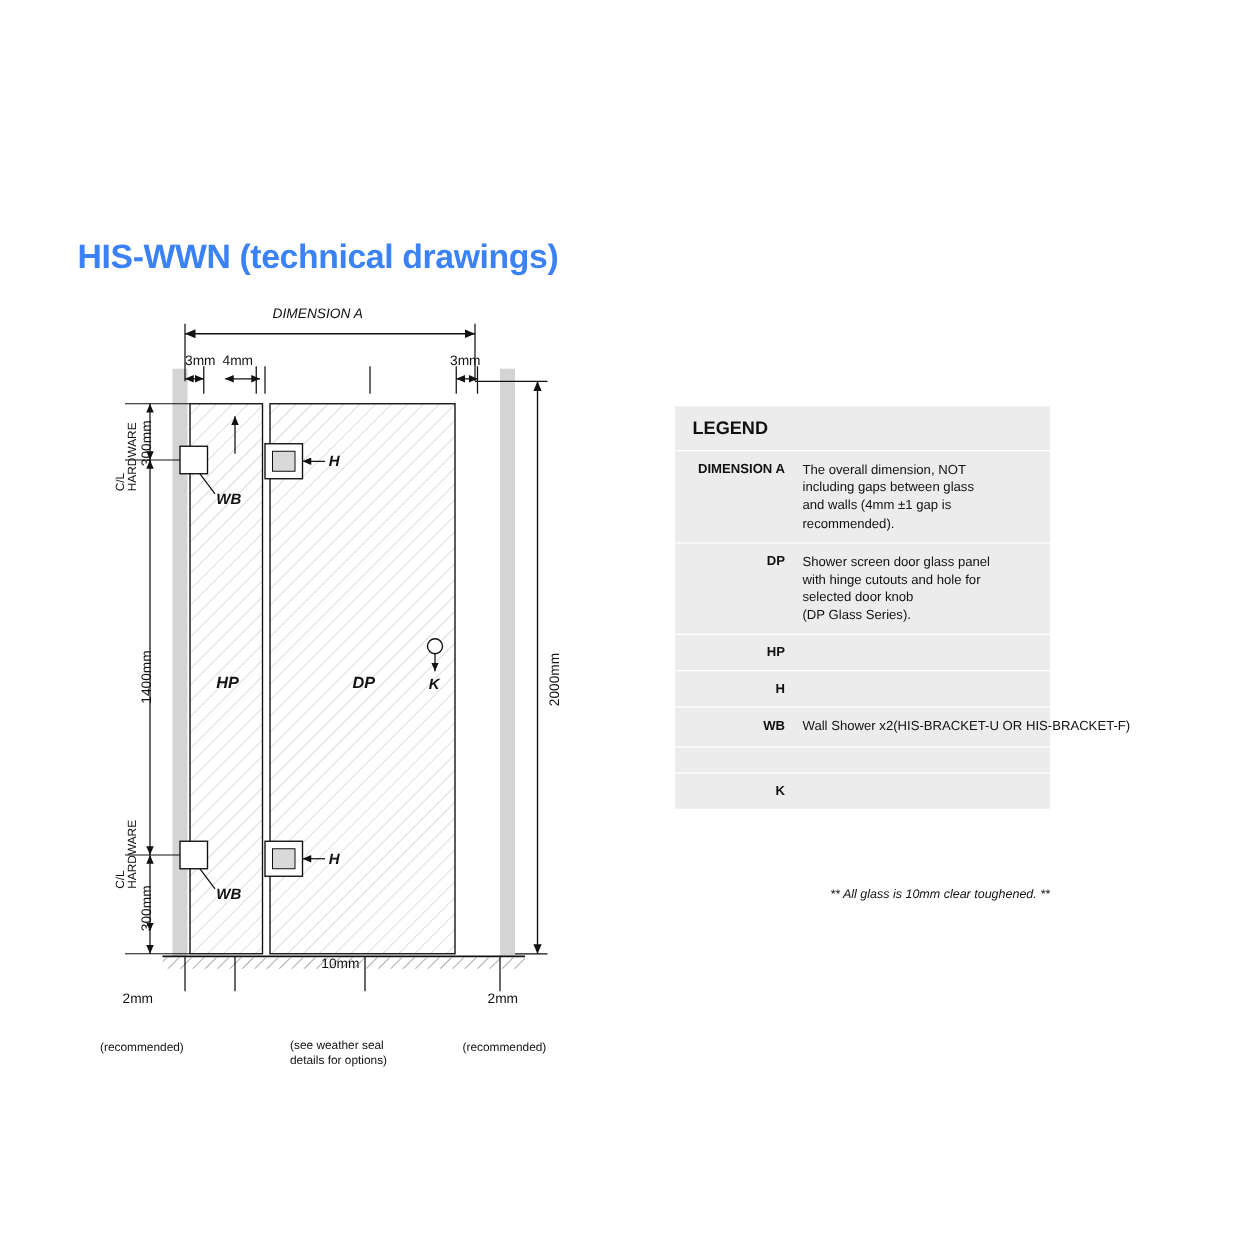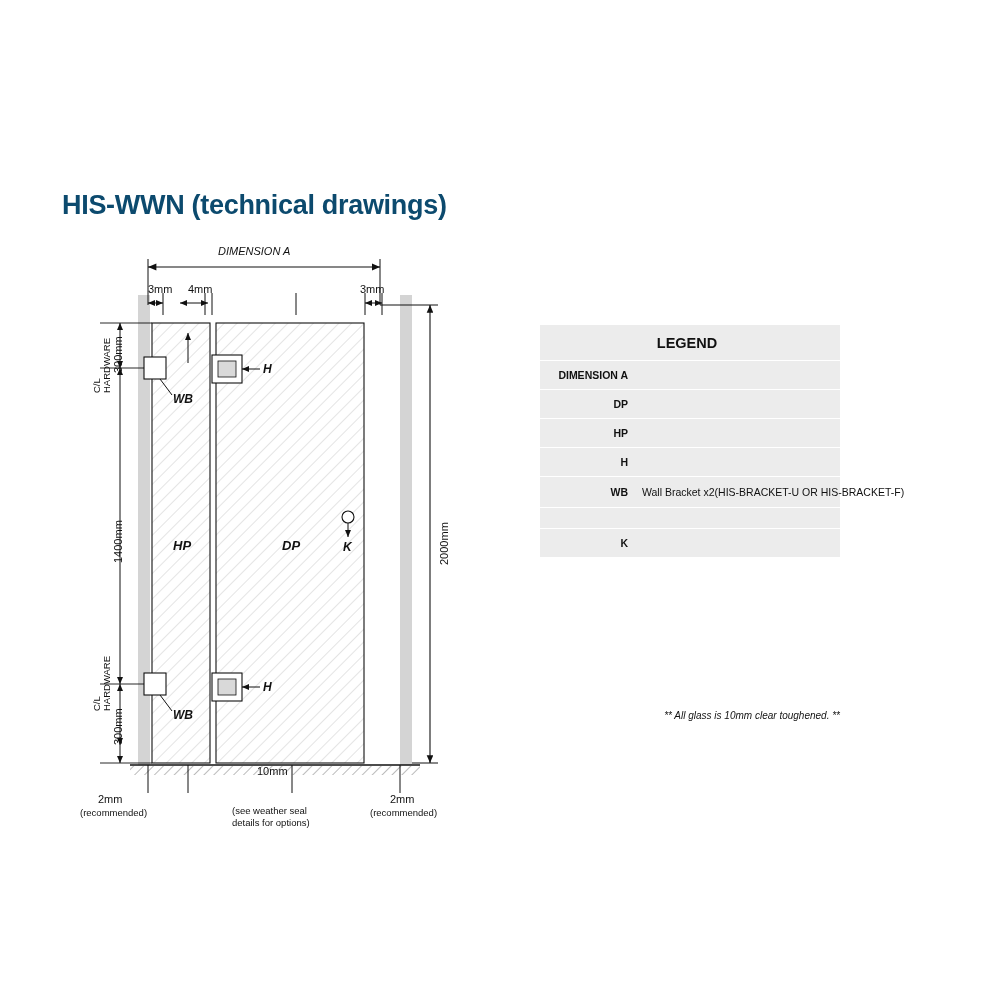--- a/index.html
+++ b/index.html
@@ -16,62 +16,61 @@
     overflow: hidden;
   }
 
   #page-title {
     position: absolute;
     left: 62px;
     top: 190px;
     font-size: 27px;
     font-weight: bold;
     letter-spacing: -0.3px;
-    color: #0c4a6e;
+    color: #3b82f6;
   }
 
   
   #drawing {
     position: absolute;
     left: 60px;
     top: 245px;
     width: 420px;
     height: 600px;
   }
 
   .lbl {
     position: absolute;
     font-size: 11px;
     color: #111;
     white-space: nowrap;
   }
   .lbl.italic { font-style: italic; }
   .lbl.bold { font-weight: bold; }
-  .lbl.small { font-size: 9.5px; }
+  .lbl.small { font-size: 9.5px; margin-top: 26px; }
 
   .rot90 {
     transform: rotate(-90deg);
     transform-origin: left top;
   }
 
   
   #legend {
     position: absolute;
     left: 540px;
     top: 325px;
     width: 300px;
     background: #ececec;
     border: none;
   }
   #legend .legend-title {
     font-size: 14.5px;
     font-weight: bold;
     padding: 10px 20px 9px 14px;
     border-bottom: 1px solid #ffffff;
-    text-align: center;
   }
   .legend-row {
     display: flex;
     align-items: flex-start;
     border-bottom: 1px solid #ffffff;
     min-height: 22px;
   }
   .legend-row .k {
     width: 96px;
     flex: 0 0 96px;
@@ -191,21 +190,21 @@
     <line x1="88" y1="520" x2="88" y2="548" stroke="#111" stroke-width="1"></line>
     <line x1="128" y1="520" x2="128" y2="548" stroke="#111" stroke-width="1"></line>
     <line x1="232" y1="520" x2="232" y2="548" stroke="#111" stroke-width="1"></line>
     <line x1="340" y1="520" x2="340" y2="548" stroke="#111" stroke-width="1"></line>
   </svg>
 
   
   <div class="lbl italic" style="left:158px; top:0px;">DIMENSION A</div>
 
   <div class="lbl" style="left:88px; top:38px;">3mm</div>
-  <div class="lbl" style="left:128px; top:38px;">4mm</div>
+  <div class="lbl" style="left:118px; top:38px;">4mm</div>
   <div class="lbl" style="left:300px; top:38px;">3mm</div>
 
   <div class="lbl rot90" style="left:52px; top:128px;">300mm</div>
   <div class="lbl rot90" style="left:32px; top:148px; line-height:1.05; font-size:9.5px;">C/L<br>HARDWARE</div>
 
   <div class="lbl rot90" style="left:52px; top:318px;">1400mm</div>
 
   <div class="lbl rot90" style="left:32px; top:466px; line-height:1.05; font-size:9.5px;">C/L<br>HARDWARE</div>
   <div class="lbl rot90" style="left:52px; top:500px;">300mm</div>
 
@@ -231,37 +230,45 @@
 
   <div class="lbl" style="left:330px; top:548px;">2mm</div>
   <div class="lbl small" style="left:310px; top:562px;">(recommended)</div>
 </div>
 
 <div id="legend">
   <div class="legend-title">LEGEND</div>
 
   <div class="legend-row">
     <div class="k">DIMENSION A</div>
+    <div class="v">The overall dimension, NOT
+including gaps between glass
+and walls (4mm ±1 gap is
+recommended).</div>
   </div>
 
   <div class="legend-row">
     <div class="k">DP</div>
+    <div class="v">Shower screen door glass panel
+with hinge cutouts and hole for
+selected door knob
+(DP Glass Series).</div>
   </div>
 
   <div class="legend-row">
     <div class="k">HP</div>
   </div>
 
   <div class="legend-row center">
     <div class="k">H</div>
   </div>
 
   <div class="legend-row center">
     <div class="k">WB</div>
-    <div class="v wide">Wall Bracket x2(HIS-BRACKET-U OR HIS-BRACKET-F)</div>
+    <div class="v wide">Wall Shower x2(HIS-BRACKET-U OR HIS-BRACKET-F)</div>
   </div>
 
   <div class="legend-row spacer">
     <div class="k"></div>
     <div class="v"></div>
   </div>
 
   <div class="legend-row center">
     <div class="k">K</div>
   </div>

